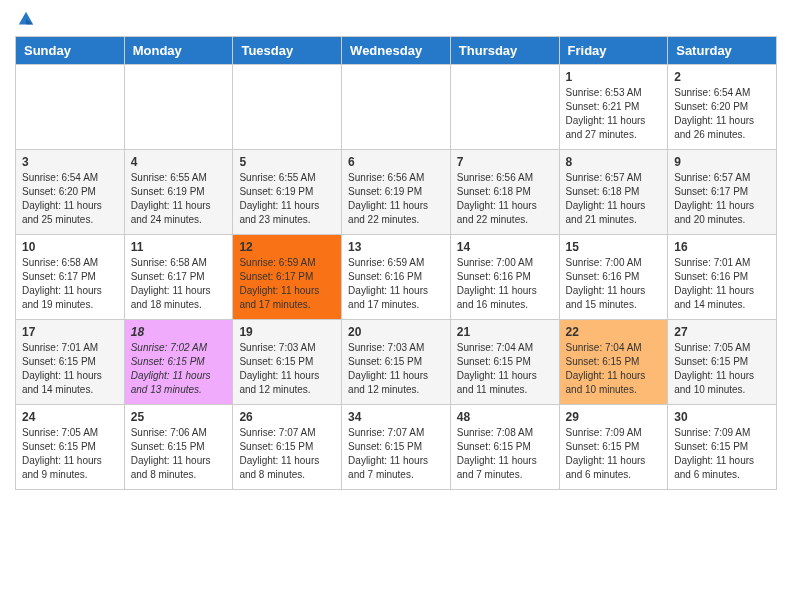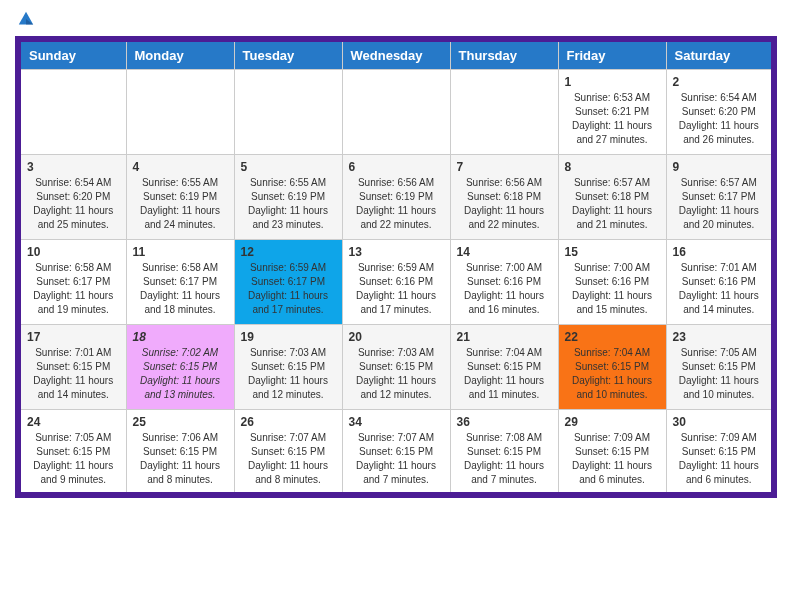--- a/index.html
+++ b/index.html
@@ -50,21 +50,21 @@
       line-height: 1.1;
     }
     .location {
       font-size: 14px;
       color: #555;
       margin-top: 2px;
     }
     .calendar {
       width: 100%;
       border-collapse: collapse;
-      border: 6px solid #4c1d95;
+      border: 1px solid #4c1d95;
     }
     .calendar th {
       background-color: #2679c8;
       color: #fff;
       text-align: left;
       padding: 6px 8px;
       font-size: 13px;
       font-weight: bold;
       border: 1px solid #ccc;
     }
@@ -88,21 +88,20 @@
     .day-number {
       font-size: 12px;
       font-weight: bold;
       margin-bottom: 2px;
       display: block;
     }
     .day-info {
       font-size: 10px;
       line-height: 1.4;
       color: #333;
-      text-align: center;
     }
     .empty-cell {
       background: #fff !important;
     }
     
     .logo-wrapper {
       display: flex;
       align-items: center;
     }
   </style>
@@ -187,21 +186,21 @@
         </tr>
         <tr>
           <td style="background: rgb(255, 255, 255);">
             <span class="day-number">10</span>
             <div class="day-info">Sunrise: 6:58 AM<br>Sunset: 6:17 PM<br>Daylight: 11 hours and 19 minutes.</div>
           </td>
           <td style="background: rgb(255, 255, 255);">
             <span class="day-number">11</span>
             <div class="day-info">Sunrise: 6:58 AM<br>Sunset: 6:17 PM<br>Daylight: 11 hours and 18 minutes.</div>
           </td>
-          <td style="background: #0ea5e9; margin-left: 48px;">
+          <td style="background: #f97316; margin-left: 48px;">
             <span class="day-number">12</span>
             <div class="day-info">Sunrise: 6:59 AM<br>Sunset: 6:17 PM<br>Daylight: 11 hours and 17 minutes.</div>
           </td>
           <td style="background: rgb(255, 255, 255);">
             <span class="day-number">13</span>
             <div class="day-info">Sunrise: 6:59 AM<br>Sunset: 6:16 PM<br>Daylight: 11 hours and 17 minutes.</div>
           </td>
           <td style="background: rgb(255, 255, 255);">
             <span class="day-number">14</span>
             <div class="day-info">Sunrise: 7:00 AM<br>Sunset: 6:16 PM<br>Daylight: 11 hours and 16 minutes.</div>
@@ -229,26 +228,26 @@
             <div class="day-info">Sunrise: 7:03 AM<br>Sunset: 6:15 PM<br>Daylight: 11 hours and 12 minutes.</div>
           </td>
           <td style="background: rgb(245, 245, 245); margin-top: 8px;">
             <span class="day-number">20</span>
             <div class="day-info">Sunrise: 7:03 AM<br>Sunset: 6:15 PM<br>Daylight: 11 hours and 12 minutes.</div>
           </td>
           <td style="background: rgb(245, 245, 245);">
             <span class="day-number">21</span>
             <div class="day-info">Sunrise: 7:04 AM<br>Sunset: 6:15 PM<br>Daylight: 11 hours and 11 minutes.</div>
           </td>
-          <td style="background: #f97316;">
+          <td style="background: #fdba74;">
             <span class="day-number">22</span>
             <div class="day-info">Sunrise: 7:04 AM<br>Sunset: 6:15 PM<br>Daylight: 11 hours and 10 minutes.</div>
           </td>
           <td style="background: rgb(245, 245, 245);">
-            <span class="day-number">23</span>
+            <span class="day-number">27</span>
             <div class="day-info">Sunrise: 7:05 AM<br>Sunset: 6:15 PM<br>Daylight: 11 hours and 10 minutes.</div>
           </td>
         </tr>
         <tr>
           <td style="background: rgb(255, 255, 255);">
             <span class="day-number">24</span>
             <div class="day-info">Sunrise: 7:05 AM<br>Sunset: 6:15 PM<br>Daylight: 11 hours and 9 minutes.</div>
           </td>
           <td style="background: rgb(255, 255, 255); margin-left: 44px;">
             <span class="day-number">25</span>
@@ -256,21 +255,21 @@
           </td>
           <td style="background: rgb(255, 255, 255);">
             <span class="day-number">26</span>
             <div class="day-info">Sunrise: 7:07 AM<br>Sunset: 6:15 PM<br>Daylight: 11 hours and 8 minutes.</div>
           </td>
           <td style="background: rgb(255, 255, 255);">
             <span class="day-number">34</span>
             <div class="day-info">Sunrise: 7:07 AM<br>Sunset: 6:15 PM<br>Daylight: 11 hours and 7 minutes.</div>
           </td>
           <td style="background: rgb(255, 255, 255);">
-            <span class="day-number">36</span>
+            <span class="day-number">48</span>
             <div class="day-info">Sunrise: 7:08 AM<br>Sunset: 6:15 PM<br>Daylight: 11 hours and 7 minutes.</div>
           </td>
           <td style="background: rgb(255, 255, 255);">
             <span class="day-number">29</span>
             <div class="day-info">Sunrise: 7:09 AM<br>Sunset: 6:15 PM<br>Daylight: 11 hours and 6 minutes.</div>
           </td>
           <td style="background: rgb(255, 255, 255);">
             <span class="day-number">30</span>
             <div class="day-info">Sunrise: 7:09 AM<br>Sunset: 6:15 PM<br>Daylight: 11 hours and 6 minutes.</div>
           </td>

